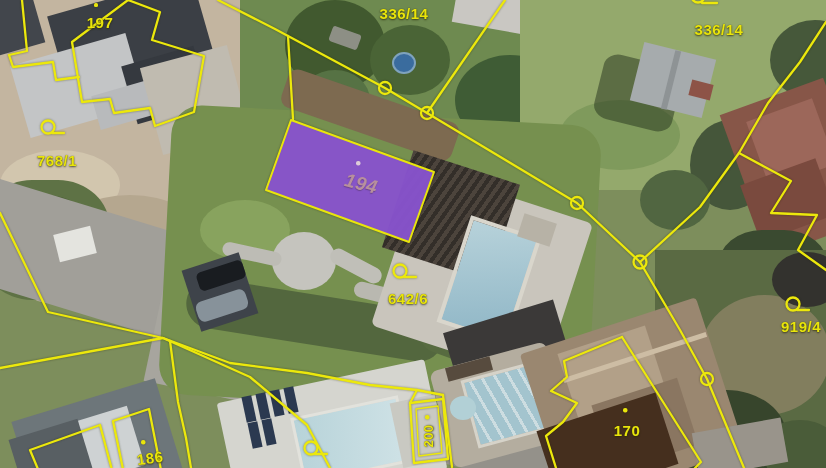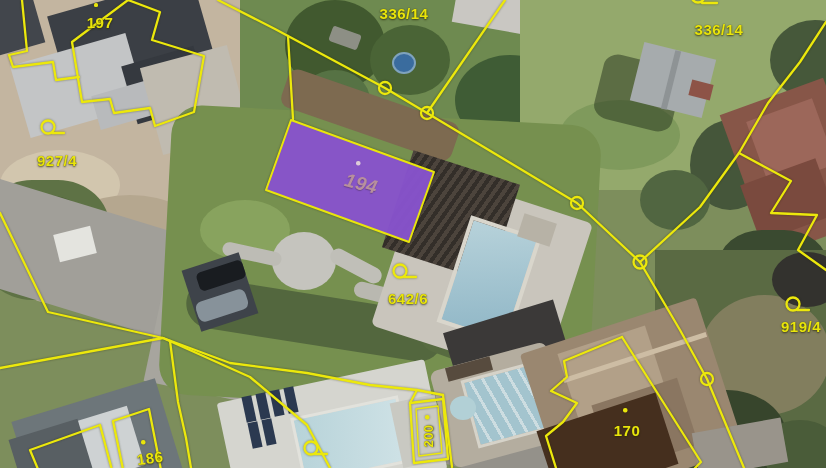--- a/index.html
+++ b/index.html
@@ -191,21 +191,21 @@
         <rect x="425" y="415" width="4.5" height="4.5" rx="2"></rect>
         <rect x="356" y="161" width="4.5" height="4.5" rx="2" fill="#decbd8"></rect>
       </g>
     </svg>
   </div>
 
   <div class="labels">
     <span class="plabel" style="left:100px;top:22px">197</span>
     <span class="plabel" style="left:404px;top:13px">336/14</span>
     <span class="plabel" style="left:719px;top:29px">336/14</span>
-    <span class="plabel" style="left:57px;top:160px">927/4</span>
+    <span class="plabel" style="left:57px;top:160px">768/1</span>
     <span class="plabel plabel-194" style="left:361px;top:184px;--rot:14deg">194</span>
     <span class="plabel" style="left:408px;top:298px">642/6</span>
     <span class="plabel" style="left:801px;top:326px">919/4</span>
     <span class="plabel" style="left:627px;top:430px">170</span>
     <span class="plabel" style="left:150px;top:458px;--rot:-8deg">186</span>
     <span class="plabel" style="left:428px;top:436px;--rot:-90deg;font-size:13px">200</span>
   </div>
 
 </div>
 

